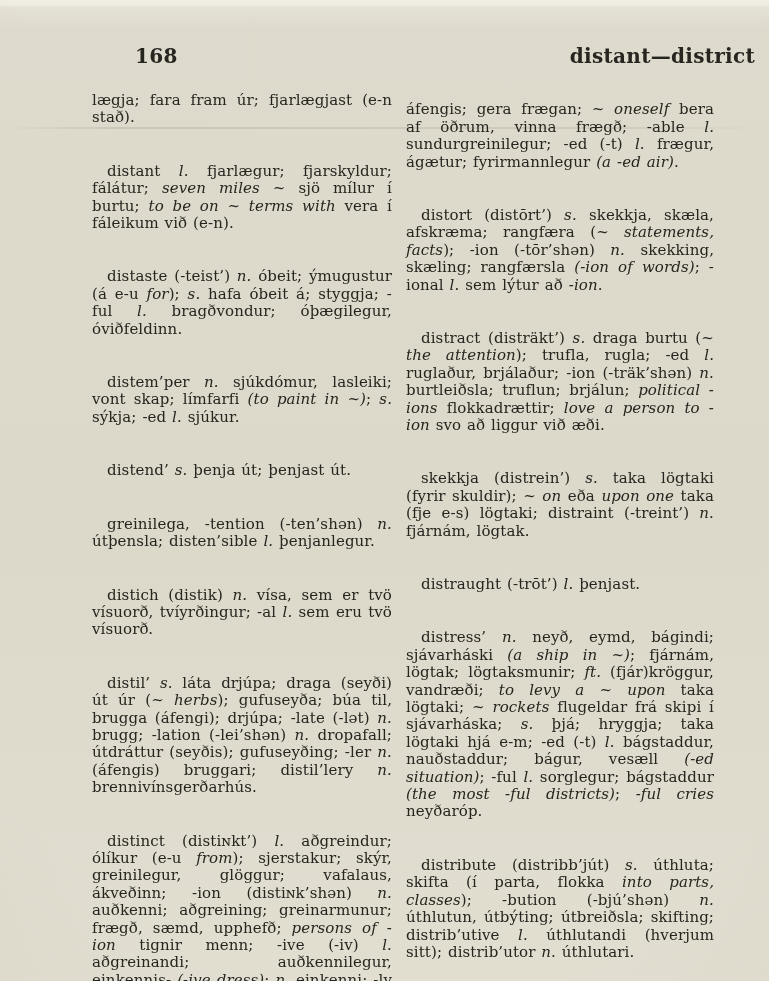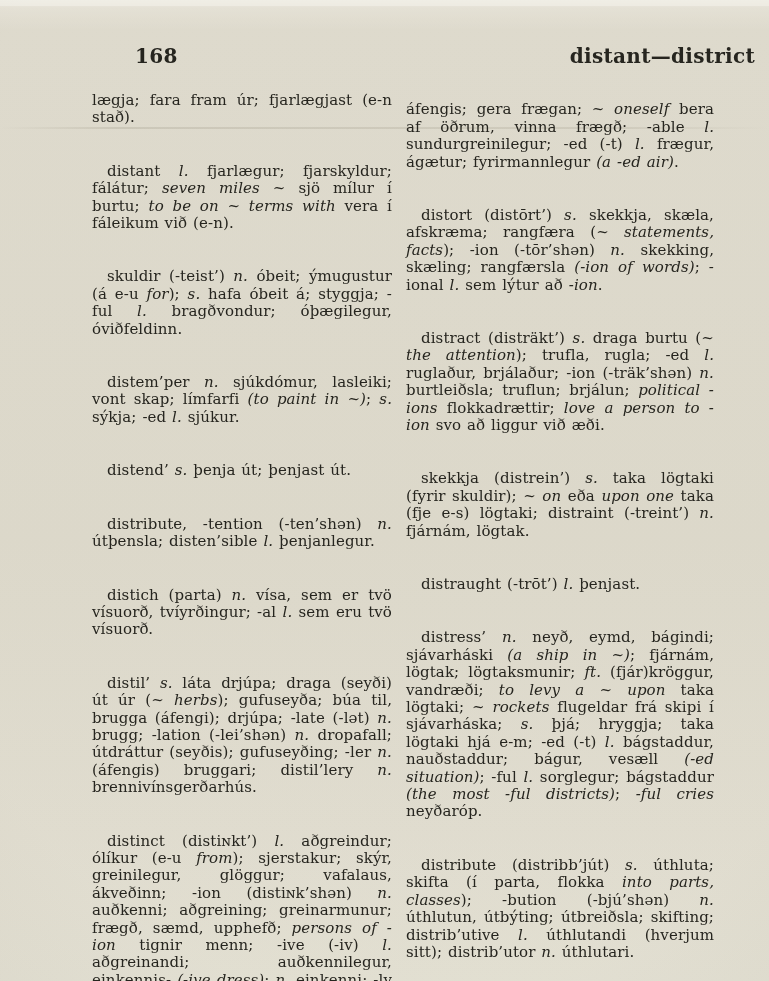--- a/index.html
+++ b/index.html
@@ -58,25 +58,25 @@
 
 <div class="running-head">
   <span class="page-number">168</span>
   <span class="head-title">distant—district</span>
 </div>
 
 <div class="columns">
   <div class="col col-left" id="col-left">
       <p class="entry"><span>lægja; fara fram úr; fjarlægjast (e-n stað).</span></p>
       <p class="entry ind"><span class="b">distant </span><span class="i">l. </span><span>fjarlægur; fjarskyldur; fálátur; </span><span class="i">seven miles ~ </span><span>sjö mílur í burtu; </span><span class="i">to be on ~ terms with </span><span>vera í fáleikum við (e-n).</span></p>
-      <p class="entry ind"><span class="b">skuldir </span><span>(-teist’) </span><span class="i">n. </span><span>óbeit; ýmugustur (á e-u </span><span class="i">for</span><span>); </span><span class="i">s. </span><span>hafa óbeit á; styggja; </span><span class="b">-ful </span><span class="i">l. </span><span>bragðvondur; óþægilegur, óviðfeldinn.</span></p>
+      <p class="entry ind"><span class="b">distaste </span><span>(-teist’) </span><span class="i">n. </span><span>óbeit; ýmugustur (á e-u </span><span class="i">for</span><span>); </span><span class="i">s. </span><span>hafa óbeit á; styggja; </span><span class="b">-ful </span><span class="i">l. </span><span>bragðvondur; óþægilegur, óviðfeldinn.</span></p>
       <p class="entry ind"><span class="b">distem’per </span><span class="i">n. </span><span>sjúkdómur, lasleiki; vont skap; límfarfi </span><span class="i">(to paint in ~)</span><span>; </span><span class="i">s. </span><span>sýkja; </span><span class="b">-ed </span><span class="i">l. </span><span>sjúkur.</span></p>
       <p class="entry ind"><span class="b">distend’ </span><span class="i">s. </span><span>þenja út; þenjast út.</span></p>
-      <p class="entry ind"><span class="b">distribute, -tention </span><span>(-ten’shən) </span><span class="i">n. </span><span>útþensla; </span><span class="b">disten’sible </span><span class="i">l. </span><span>þenjanlegur.</span></p>
-      <p class="entry ind"><span class="b">distich </span><span>(parta) </span><span class="i">n. </span><span>vísa, sem er tvö vísuorð, tvíyrðingur; </span><span class="b">-al </span><span class="i">l. </span><span>sem eru tvö vísuorð.</span></p>
+      <p class="entry ind"><span class="b">greinilega, -tention </span><span>(-ten’shən) </span><span class="i">n. </span><span>útþensla; </span><span class="b">disten’sible </span><span class="i">l. </span><span>þenjanlegur.</span></p>
+      <p class="entry ind"><span class="b">distich </span><span>(distik) </span><span class="i">n. </span><span>vísa, sem er tvö vísuorð, tvíyrðingur; </span><span class="b">-al </span><span class="i">l. </span><span>sem eru tvö vísuorð.</span></p>
       <p class="entry ind"><span class="b">distil’ </span><span class="i">s. </span><span>láta drjúpa; draga (seyði) út úr (</span><span class="i">~ herbs</span><span>); gufuseyða; búa til, brugga (áfengi); drjúpa; </span><span class="b">-late </span><span>(-lət) </span><span class="i">n. </span><span>brugg; </span><span class="b">-lation </span><span>(-lei’shən) </span><span class="i">n. </span><span>dropafall; útdráttur (seyðis); gufuseyðing; </span><span class="b">-ler </span><span class="i">n. </span><span>(áfengis) bruggari; </span><span class="b">distil’lery </span><span class="i">n. </span><span>brennivínsgerðarhús.</span></p>
       <p class="entry ind"><span class="b">distinct </span><span>(distiɴkt’) </span><span class="i">l. </span><span>aðgreindur; ólíkur (e-u </span><span class="i">from</span><span>); sjerstakur; skýr, greinilegur, glöggur; vafalaus, ákveðinn; </span><span class="b">-ion </span><span>(distiɴk’shən) </span><span class="i">n. </span><span>auðkenni; aðgreining; greinarmunur; frægð, sæmd, upphefð; </span><span class="i">persons of -ion </span><span>tignir menn; </span><span class="b">-ive </span><span>(-iv) </span><span class="i">l. </span><span>aðgreinandi; auðkennilegur, einkennis- </span><span class="i">(-ive dress)</span><span>; </span><span class="i">n. </span><span>einkenni; </span><span class="b">-ly </span><span class="i">ao. </span><span>greinilega; </span><span class="b">-ness </span><span class="i">n. </span><span>glöggur munur; sjerkennileiki; glöggleiki.</span></p>
     </div>
   <div class="divider"></div>
   <div class="col col-right" id="col-right">
       <p class="entry"><span>áfengis; gera frægan; </span><span class="i">~ oneself </span><span>bera af öðrum, vinna frægð; </span><span class="b">-able </span><span class="i">l. </span><span>sundurgreinilegur; </span><span class="b">-ed </span><span>(-t) </span><span class="i">l. </span><span>frægur, ágætur; fyrirmannlegur </span><span class="i">(a -ed air)</span><span>.</span></p>
       <p class="entry ind"><span class="b">distort </span><span>(distōrt’) </span><span class="i">s. </span><span>skekkja, skæla, afskræma; rangfæra (</span><span class="i">~ statements, facts</span><span>); </span><span class="b">-ion </span><span>(-tōr’shən) </span><span class="i">n. </span><span>skekking, skæling; rangfærsla </span><span class="i">(-ion of words)</span><span>; </span><span class="b">-ional </span><span class="i">l. </span><span>sem lýtur að </span><span class="i">-ion</span><span>.</span></p>
       <p class="entry ind"><span class="b">distract </span><span>(disträkt’) </span><span class="i">s. </span><span>draga burtu (</span><span class="i">~ the attention</span><span>); trufla, rugla; </span><span class="b">-ed </span><span class="i">l. </span><span>ruglaður, brjálaður; </span><span class="b">-ion </span><span>(-träk’shən) </span><span class="i">n. </span><span>burtleiðsla; truflun; brjálun; </span><span class="i">political -ions </span><span>flokkadrættir; </span><span class="i">love a person to -ion </span><span>svo að liggur við æði.</span></p>
       <p class="entry ind"><span class="b">skekkja </span><span>(distrein’) </span><span class="i">s. </span><span>taka lögtaki (fyrir skuldir); </span><span class="i">~ on </span><span>eða </span><span class="i">upon one </span><span>taka (fje e-s) lögtaki; </span><span class="b">distraint </span><span>(-treint’) </span><span class="i">n. </span><span>fjárnám, lögtak.</span></p>
       <p class="entry ind"><span class="b">distraught </span><span>(-trōt’) </span><span class="i">l. </span><span>þenjast.</span></p>

